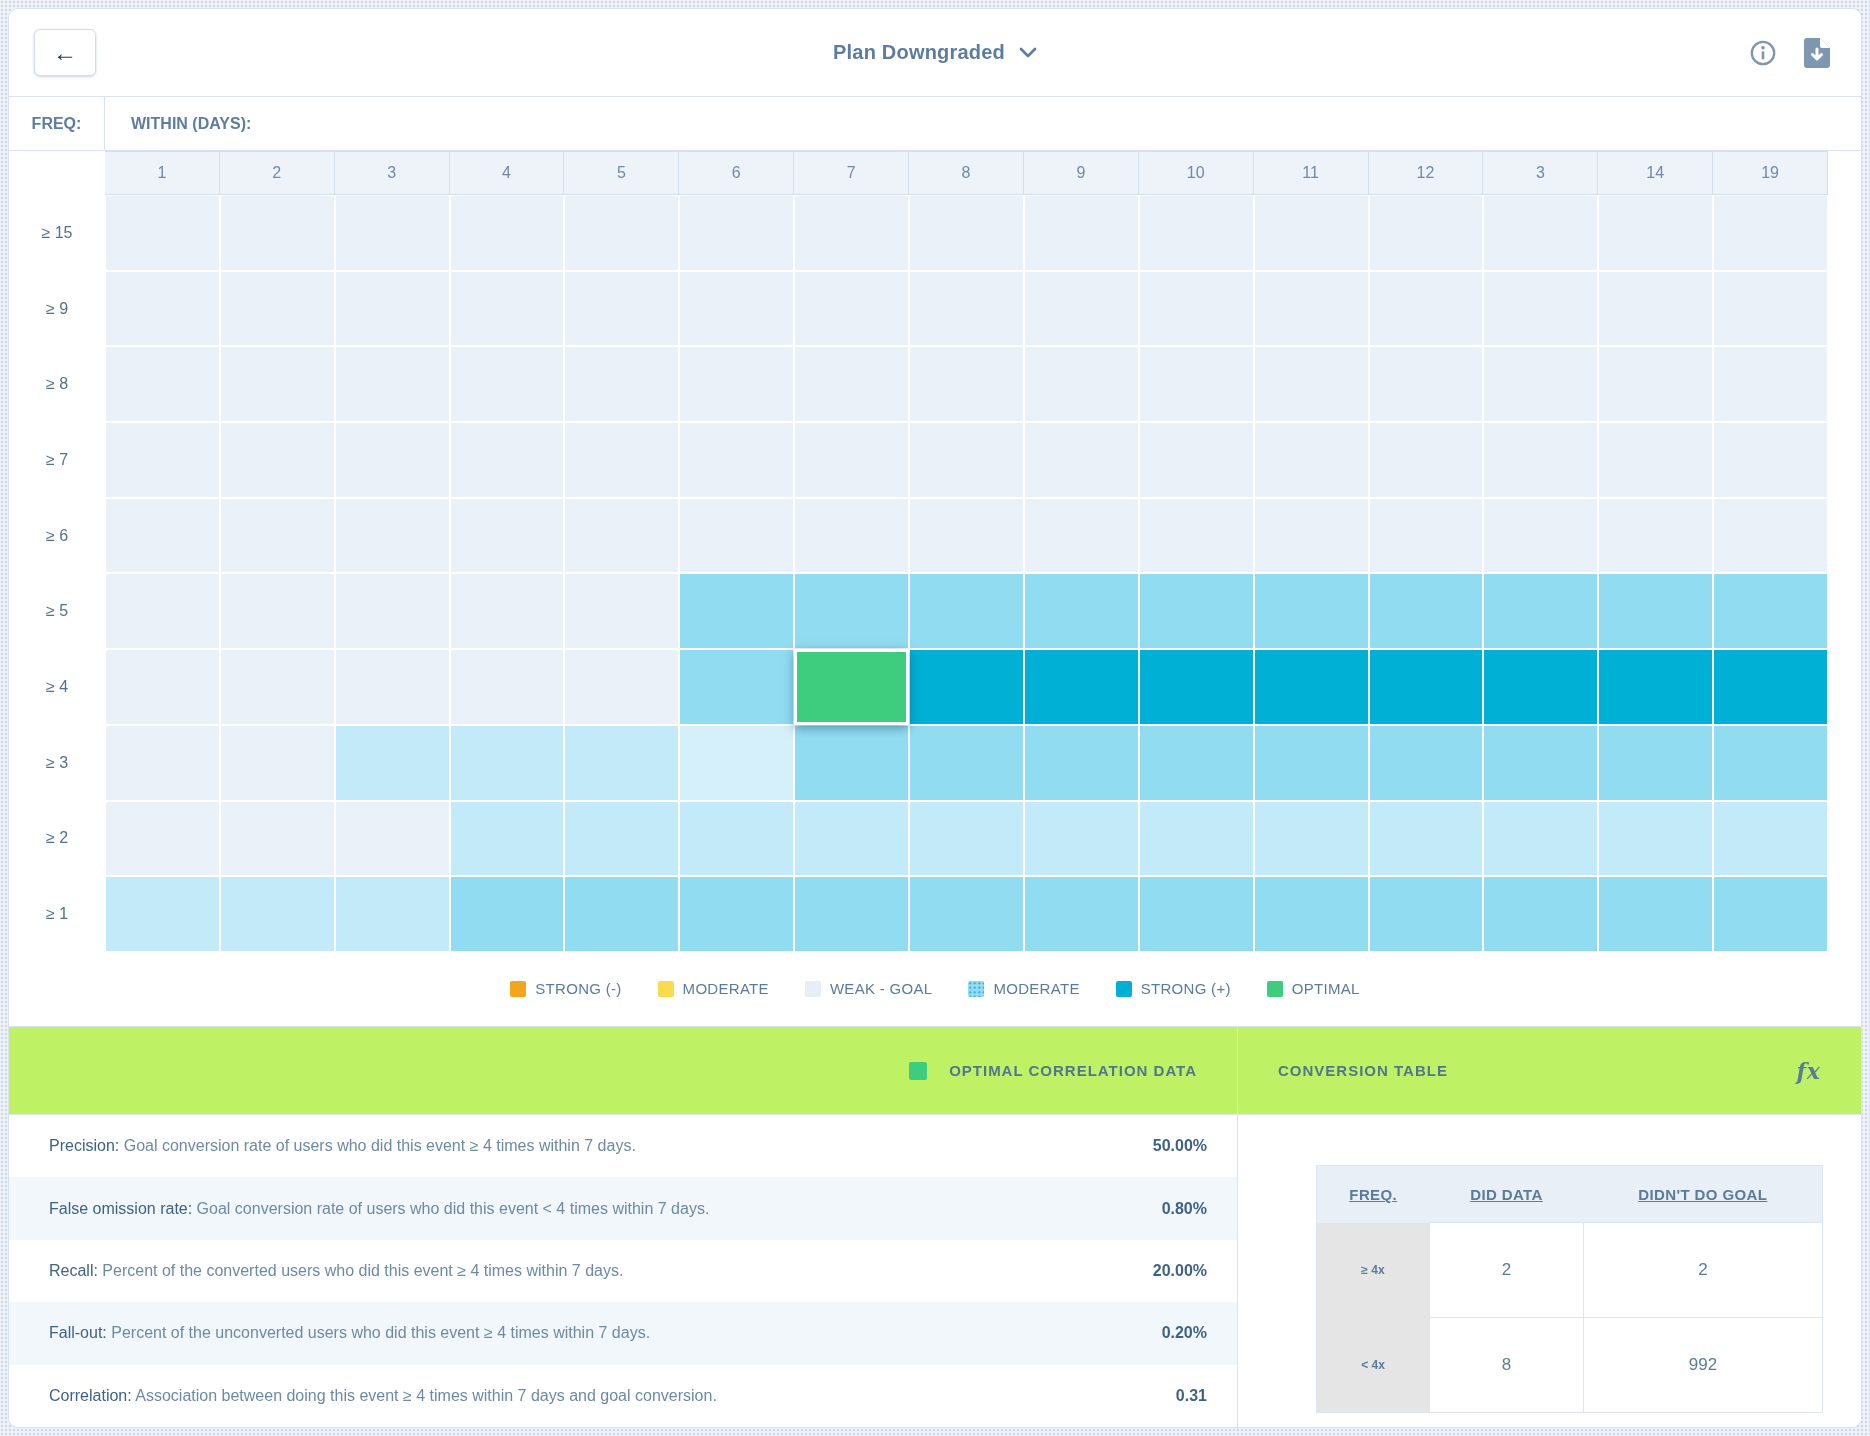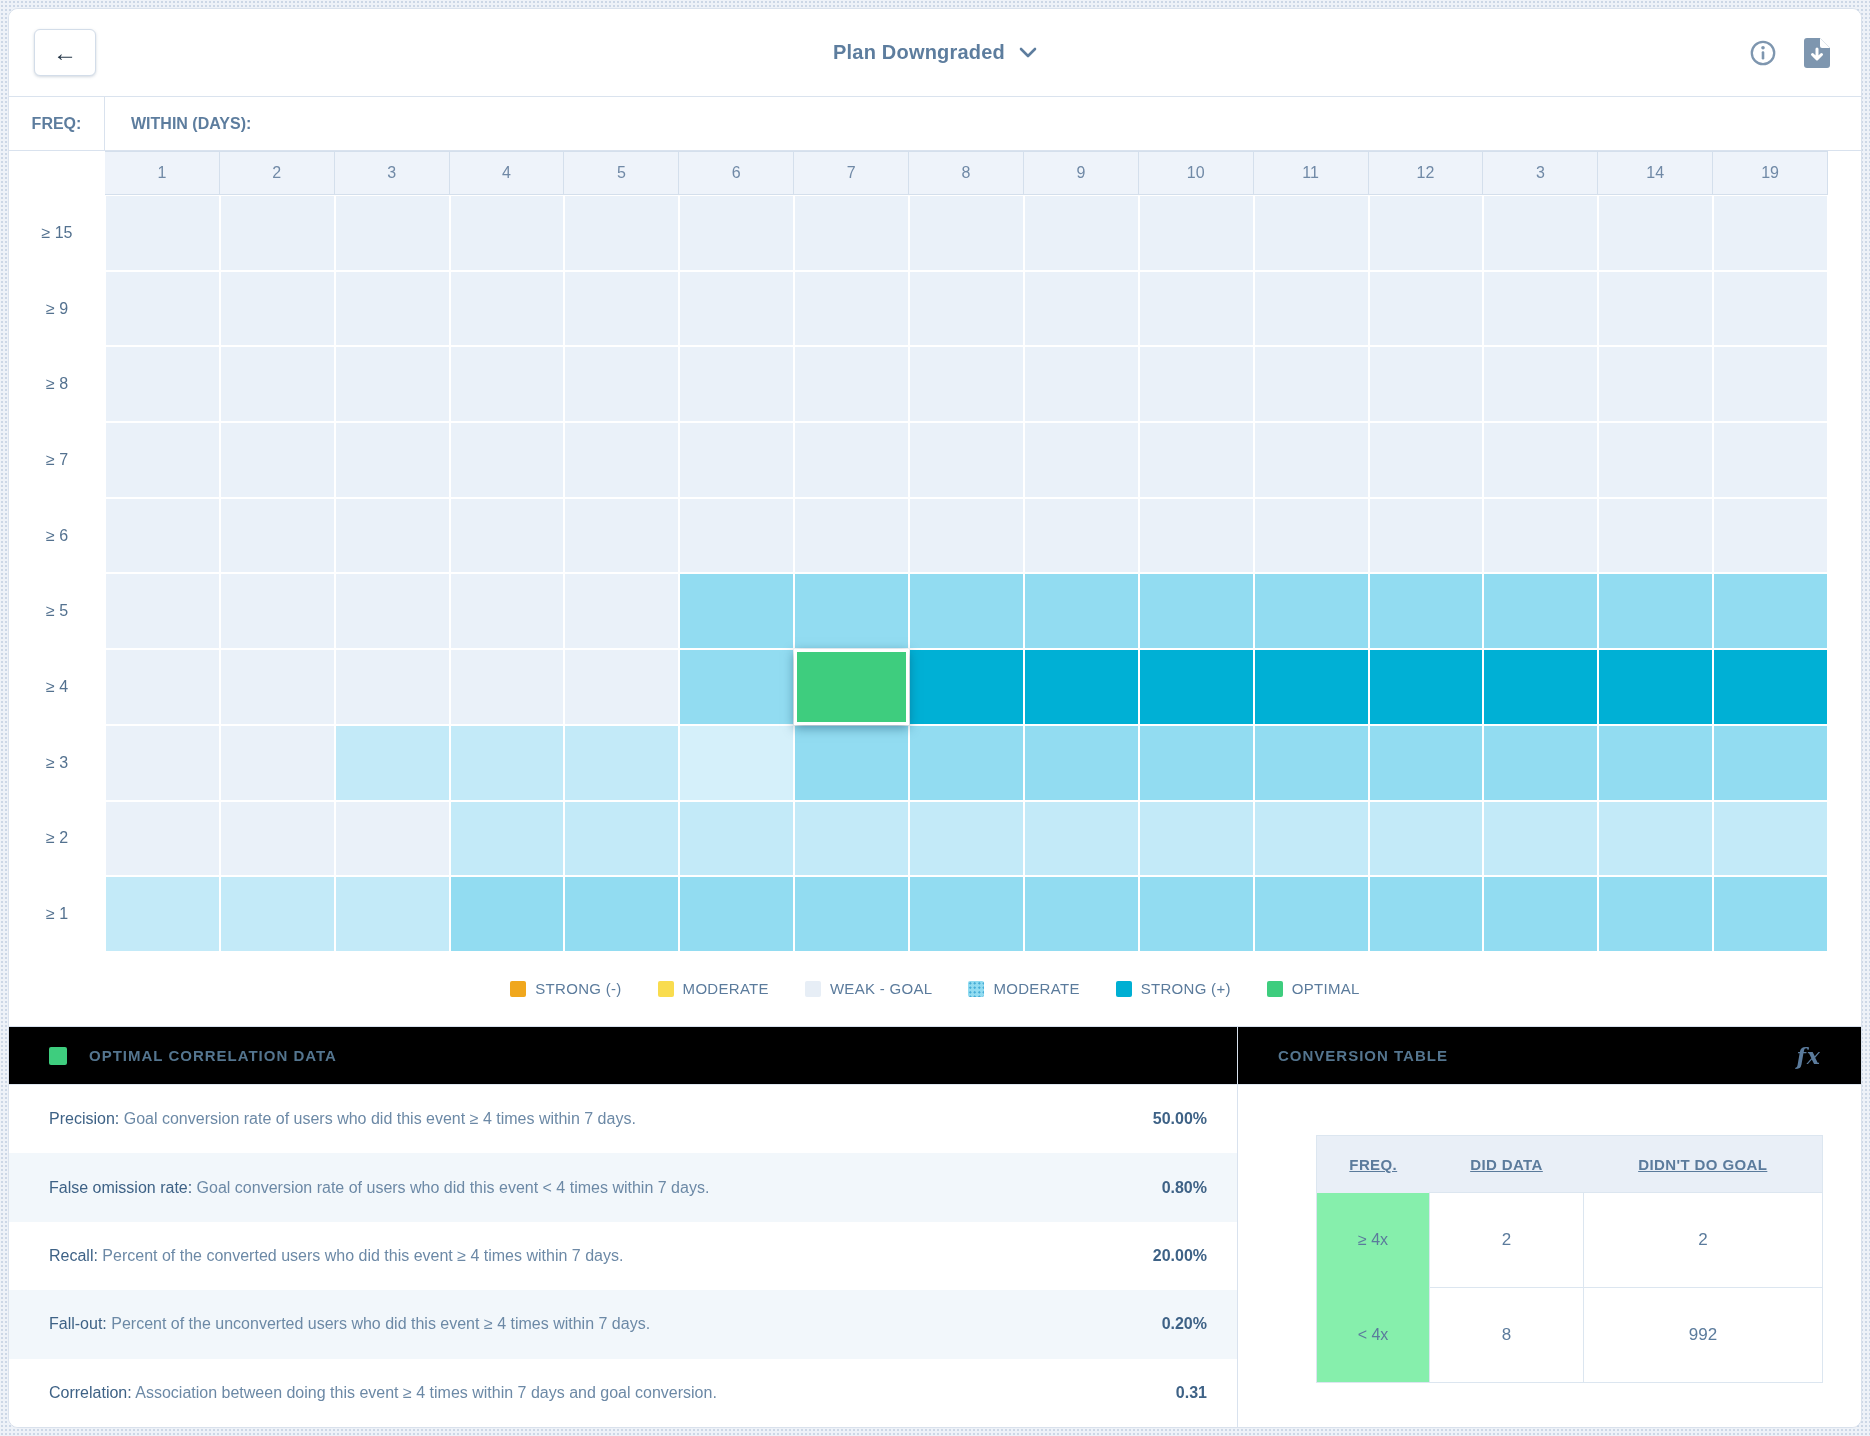--- a/index.html
+++ b/index.html
@@ -47,38 +47,38 @@
   .legend { height:74px; display:flex; align-items:center; justify-content:center; gap:36px; background:#fff; }
   .legend-item { display:flex; align-items:center; gap:9px; }
   .legend-swatch { width:16px; height:16px; border-radius:2px; }
   .legend-swatch.textured { background-image:radial-gradient(#3fa9d4 1.2px, transparent 1.2px); background-size:4.5px 4.5px; }
   .legend-label { font-size:15px; color:#5b7b9c; letter-spacing:.3px; }
   
   .bottom { position:absolute; left:0; right:0; top:1017px; bottom:0; display:flex; border-top:1px solid #d9e2ee; background:#fff; }
   .panel-left { width:1229px; border-right:1px solid #d9e2ee; display:flex; flex-direction:column; }
   .panel-right { flex:1; display:flex; flex-direction:column; }
   .panel-header {
-    height:58px; flex:none; background:#000000; border-bottom:1px solid #dfe7f0;
+    height:88px; flex:none; background:#bef264; border-bottom:1px solid #dfe7f0;
     display:flex; align-items:center; padding:0 40px;
-    font-size:15px; font-weight:bold; color:#54758f; letter-spacing:1px;
+    font-size:15px; font-weight:bold; color:#54758f; letter-spacing:1px;justify-content:flex-end;
   }
   .panel-swatch { width:18px; height:18px; border-radius:2px; margin-right:22px; flex:none; }
   .fx-icon { margin-left:auto; font-family:"DejaVu Serif","Liberation Serif",serif; font-style:italic; font-size:22px; font-weight:bold; letter-spacing:1px; color:#5b7b9c; cursor:pointer; }
   .stat-rows { flex:1; display:flex; flex-direction:column; }
   .stat-row { flex:1; display:flex; align-items:center; padding:0 30px 0 40px; font-size:16px; }
   .stat-row:nth-child(even) { background:#f2f7fb; }
   .stat-text { color:#6c89a6; }
   .stat-label { font-weight:normal; color:#3e6286; }
   .stat-value { margin-left:auto; font-weight:bold; color:#3e6286; padding-left:20px; }
   
   .conv-wrap { padding:50px 0 0 78px; }
   table.conv { border-collapse:collapse; border:1px solid #dce6f0; }
   .conv th { background:#e9eff7; height:57px; font-size:15px; font-weight:bold; color:#5b7b9c; letter-spacing:.4px; text-align:center;text-decoration:underline; }
   .conv td { border:1px solid #dce6f0; height:95px; text-align:center; font-size:17px; color:#5b7b9c; background:#fff; }
-  .conv td.freq { border:none; background:#86efac; font-weight:normal; font-size:16px; }
+  .conv td.freq { border:none; background:#e5e5e5; font-weight:bold; font-size:12px; }
   .conv .c1 { width:113px; } .conv .c2 { width:154px; } .conv .c3 { width:239px; }
 </style>
 </head>
 <body>
 
 <div class="page">
   <div class="card">
 
     <div class="topbar">
       <div class="back-btn">

